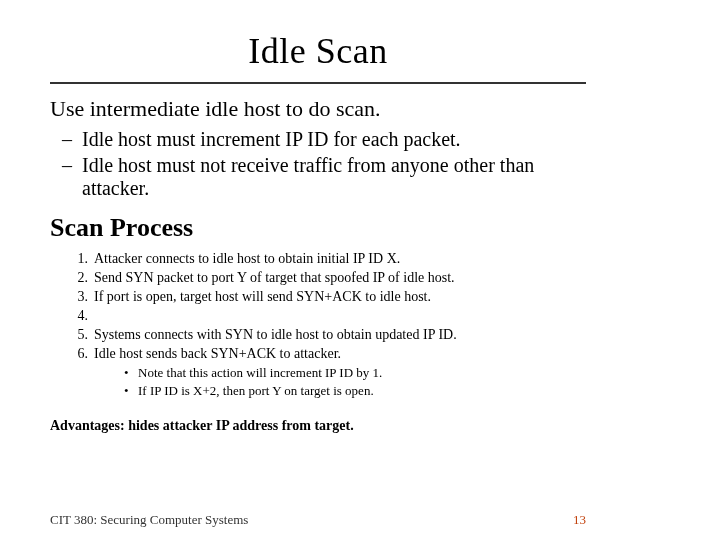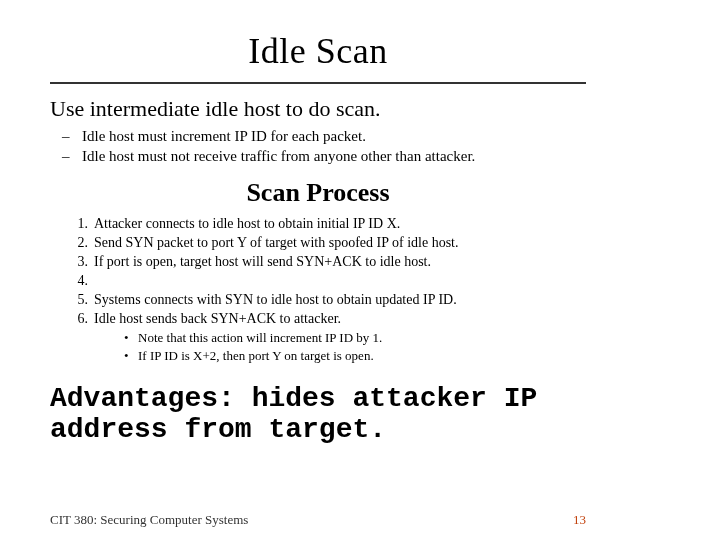--- a/index.html
+++ b/index.html
@@ -44,36 +44,35 @@
       margin-bottom: 6px;
     }
 
     .bullet-list {
       list-style: none;
       margin-left: 20px;
       margin-bottom: 10px;
     }
 
     .bullet-list li {
-      font-size: 15px;
+      font-size: 20px;
       margin-bottom: 3px;
       padding-left: 12px;
       position: relative;
     }
 
     .bullet-list li::before {
       content: '–';
       position: absolute;
       left: -8px;
     }
 
     .section-title {
       font-size: 26px;
       margin-bottom: 8px;
-      text-align: center;
     }
 
     .numbered-list {
       list-style: none;
       margin-left: 20px;
       margin-bottom: 8px;
     }
 
     .numbered-list > li {
       font-size: 14px;
@@ -100,25 +99,24 @@
       position: relative;
     }
 
     .sub-bullets li::before {
       content: '•';
       position: absolute;
       left: 0;
     }
 
     .advantage {
-      font-size: 28px;
+      font-size: 14px;
       font-weight: bold;
       margin-top: 6px;
       margin-bottom: 16px;
-      font-family: Liberation Mono, monospace;
     }
 
     .footer {
       position: absolute;
       bottom: 12px;
       left: 0;
       right: 0;
       display: flex;
       justify-content: space-between;
       padding: 0 50px;
@@ -152,21 +150,21 @@
 
   <h2 class="section-title">Scan Process</h2>
 
   <ol class="numbered-list">
     <li>
         <span class="num">1.</span>
         <span>Attacker connects to idle host to obtain initial IP ID X.</span>
       </li>
     <li>
         <span class="num">2.</span>
-        <span>Send SYN packet to port Y of target with spoofed IP of idle host.</span>
+        <span>Send SYN packet to port Y of target that spoofed IP of idle host.</span>
       </li>
     <li>
         <span class="num">3.</span>
         <span>If port is open, target host will send SYN+ACK to idle host.</span>
       </li>
     <li>
         <span class="num">4.</span>
       </li>
     <li>
         <span class="num">5.</span>

